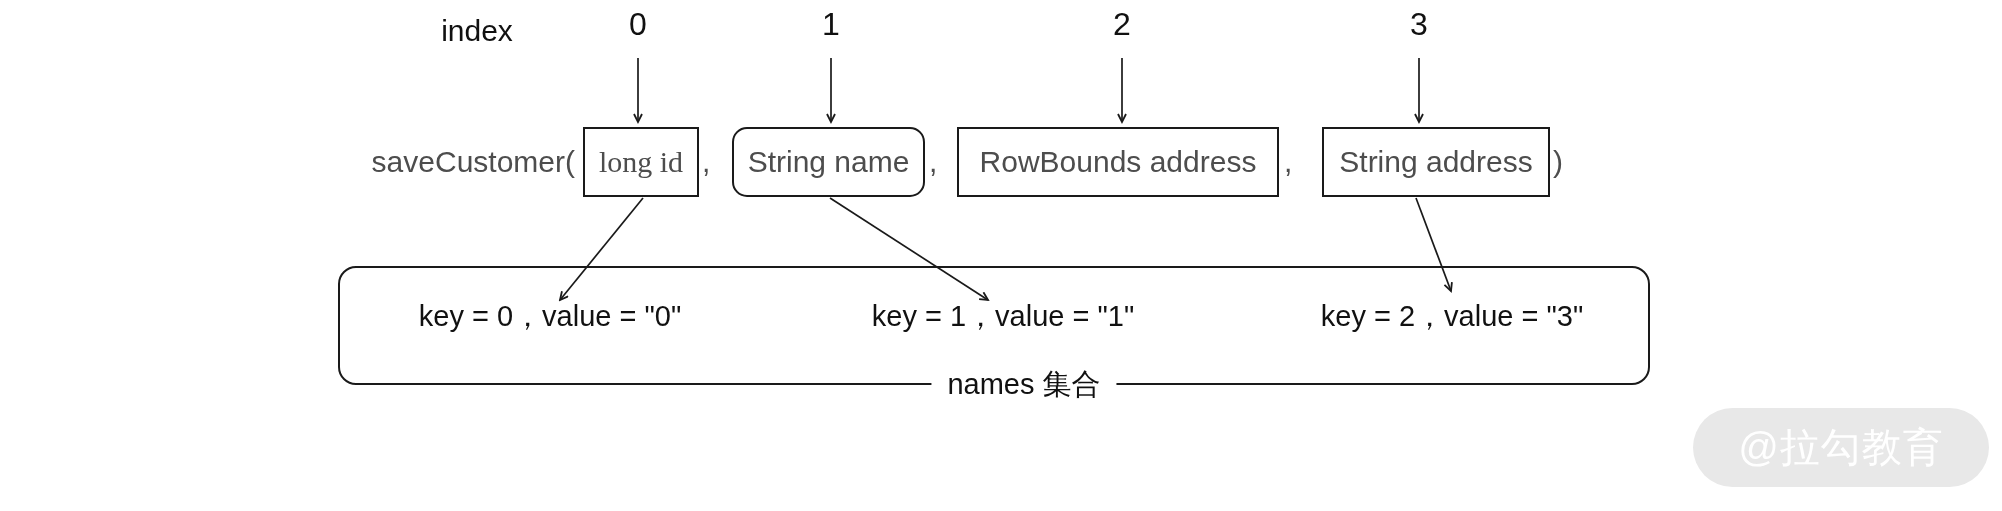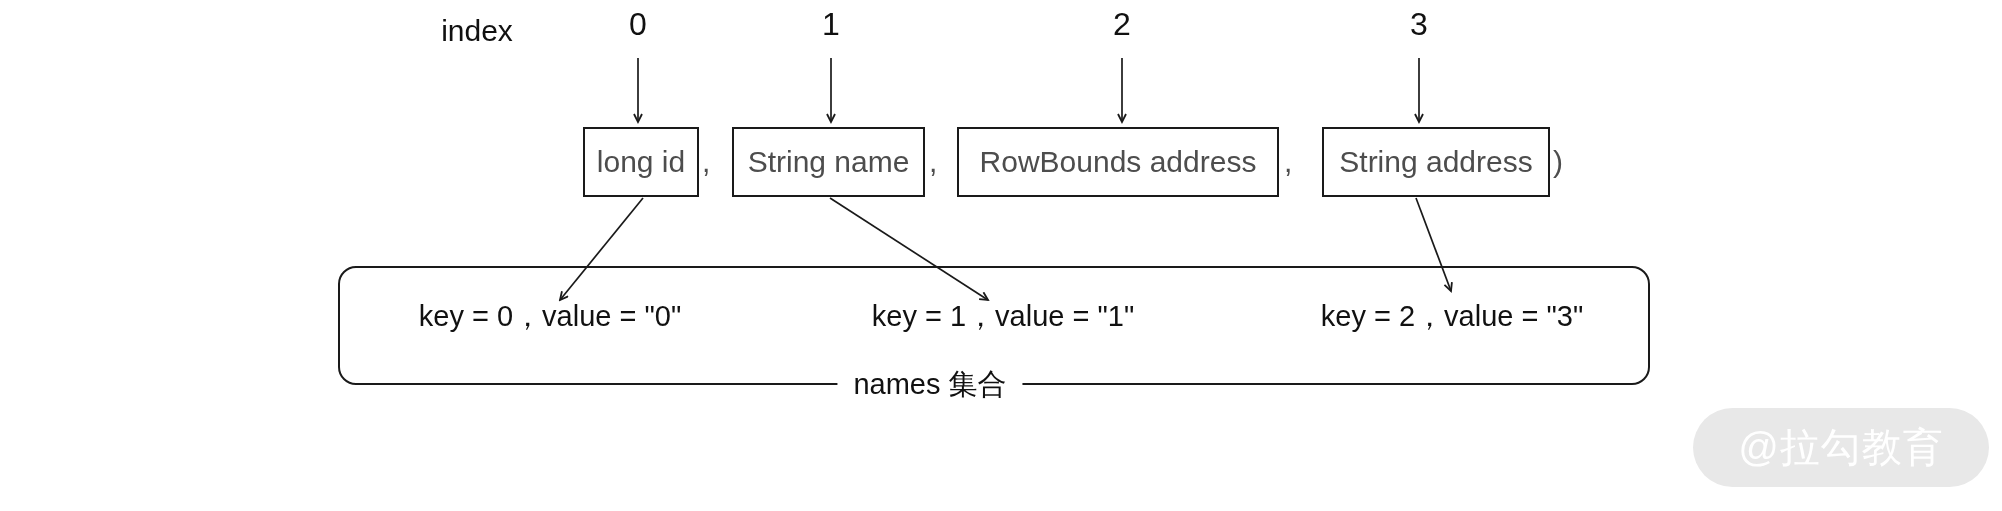--- a/index.html
+++ b/index.html
@@ -59,21 +59,21 @@
     background: transparent;
     box-sizing: border-box;
   }
   .kv-entry {
     top: 317px;
     font-size: 29px;
     color: #111111;
     white-space: nowrap;
   }
   .names-label {
-    left: 930px;
+    left: 1024px;
     top: 385px;
     background: #ffffff;
     padding: 0 16px;
     font-size: 29px;
     color: #111111;
     white-space: nowrap;
   }
 
   .watermark {
     left: 1693px;
@@ -104,25 +104,26 @@
 <body>
 
 <div id="canvas">
 
   <div class="abs index-label center-x" style="left:477px; top:14px;">index</div>
   <div class="abs digit center-x" style="left:638px; top:6px;">0</div>
   <div class="abs digit center-x" style="left:831px; top:6px;">1</div>
   <div class="abs digit center-x" style="left:1122px; top:6px;">2</div>
   <div class="abs digit center-x" style="left:1419px; top:6px;">3</div>
 
+  <div class="abs sig-text" style="right:1427px;">saveCustomer(</div>
 
-  <div class="abs param-box" style="left:583px; width:116px;">long id</div>
+  <div class="abs param-box" style="left:583px; width:116px;font-family:Liberation Serif, serif;">long id</div>
   <div class="abs sig-text" style="left:702px;">,</div>
 
-  <div class="abs param-box" style="left:732px; width:193px;">String name</div>
+  <div class="abs param-box" style="left:732px; width:193px;border-radius:15px;">String name</div>
   <div class="abs sig-text" style="left:929px;">,</div>
 
   <div class="abs param-box" style="left:957px; width:322px;">RowBounds address</div>
   <div class="abs sig-text" style="left:1284px;">,</div>
 
   <div class="abs param-box" style="left:1310px; width:228px;margin-left:12px;">String address</div>
   <div class="abs sig-text" style="left:1553px;">)</div>
 
   <div class="abs container-box"></div>
 

